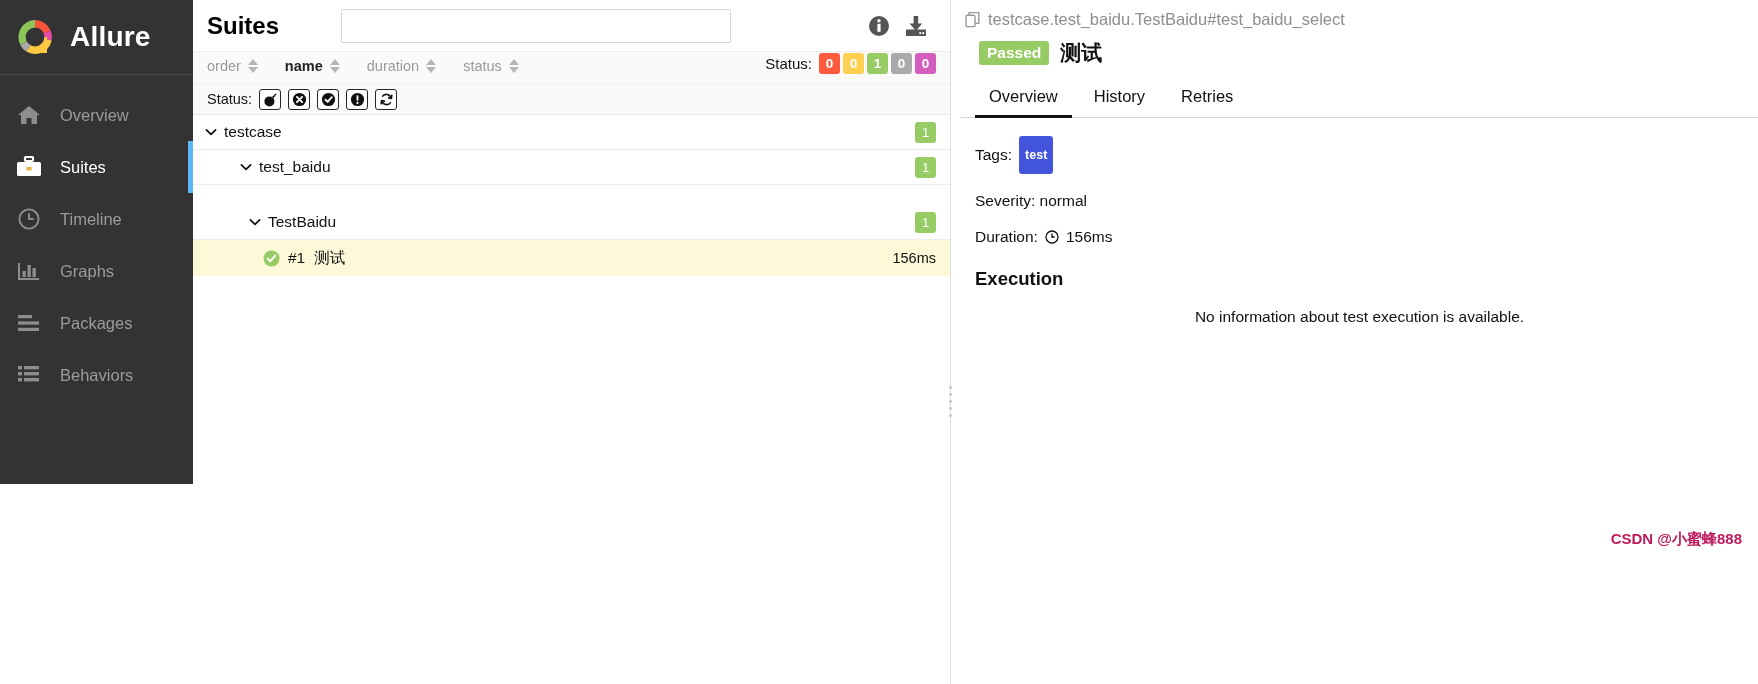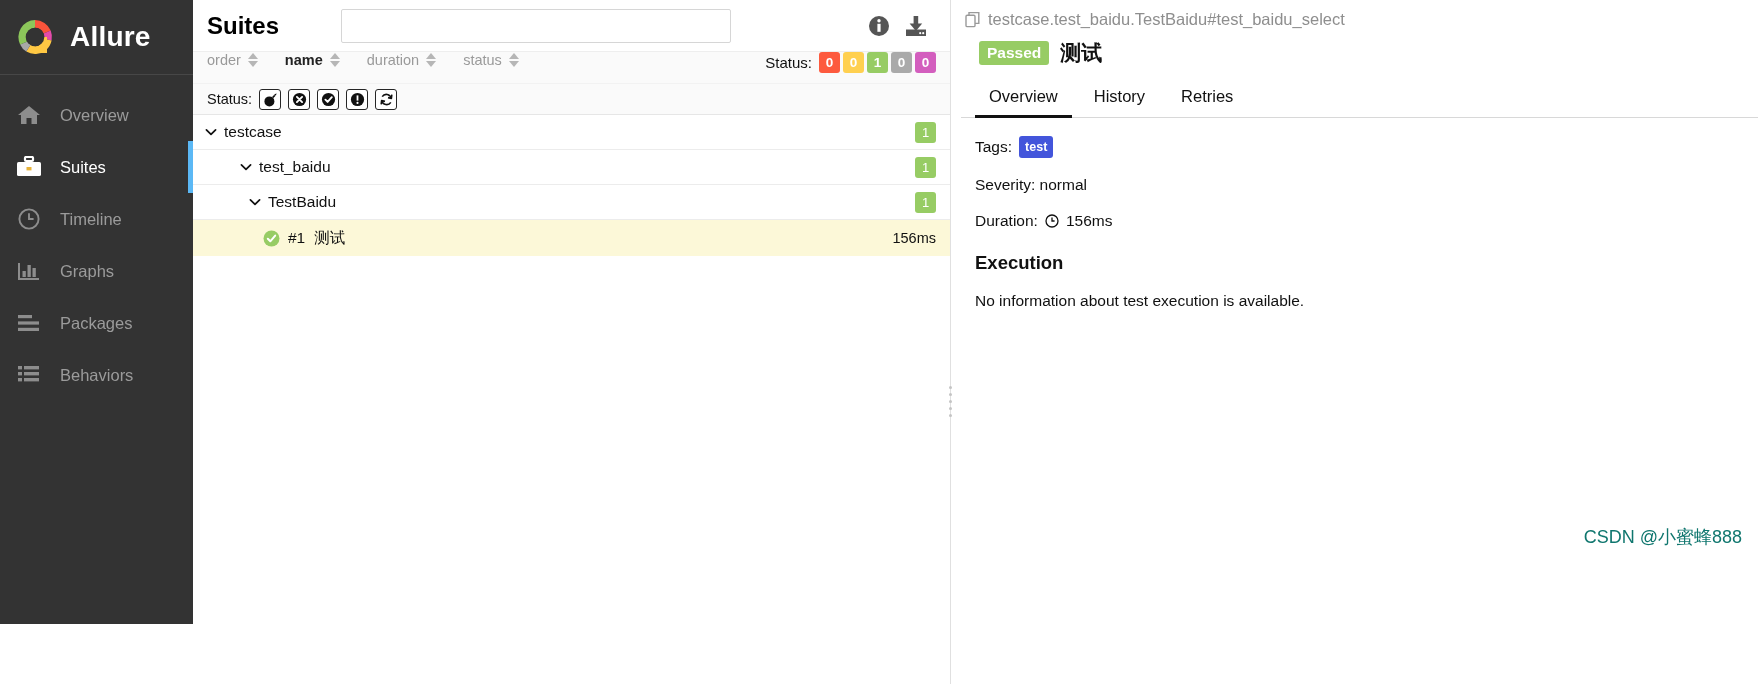--- a/index.html
+++ b/index.html
@@ -6,21 +6,21 @@
   html, body {
     width: 1758px; height: 684px;
     font-family: "Liberation Sans", sans-serif;
     background: #ffffff;
     overflow: hidden;
   }
   .app { display: flex; width: 1758px; height: 684px; }
 
   
   .sidebar {
-    width: 193px; min-width: 193px; height: 624px;
+    width: 193px; min-width: 193px; height: 484px;
     background: #333333;
     display: flex; flex-direction: column;
   }
   .brand {
     height: 75px; display: flex; align-items: center;
     padding-left: 14px; gap: 14px;
     border-bottom: 1px solid #474747;
   }
   .brand-logo { width: 42px; height: 42px; position: relative; }
   .brand-title {
@@ -60,21 +60,21 @@
     background: #fff; outline: none;
     font-family: "Liberation Sans", sans-serif; font-size: 14px;
     padding: 0 8px; color: #333;
   }
   .head-icons { margin-left: auto; display: flex; align-items: center; gap: 14px; padding-right: 10px; }
   .head-icon { width: 22px; height: 22px; cursor: pointer; }
 
   .sortbar {
     height: 33px; background: #fafafa;
     border-top: 1px solid #eeeeee; border-bottom: 1px solid #f2f2f2;
-    display: flex; align-items: flex-start; padding: 0 14px;
+    display: flex; align-items: flex-end; padding: 9px 14px;
     font-size: 14.5px;
   }
   .sort-item { display: flex; align-items: center; gap: 7px; margin-right: 27px; cursor: pointer; color: #9a9a9a; }
   .sort-item.active { color: #222; font-weight: bold; }
   .sort-arrows { display: flex; flex-direction: column; gap: 2px; }
   .ar-up, .ar-dn { width: 0; height: 0; border-left: 5px solid transparent; border-right: 5px solid transparent; }
   .ar-up { border-bottom: 6px solid #b6b6b6; }
   .ar-dn { border-top: 6px solid #b6b6b6; }
   .status-group { margin-left: auto; display: flex; align-items: center; gap: 7px; }
   .status-label { font-size: 15px; color: #111; }
@@ -99,21 +99,21 @@
   }
 
   .tree { flex: 1; overflow: hidden; }
   .tree-row {
     display: flex; align-items: center; height: 35px;
     border-bottom: 1px solid #ececec;
     font-size: 15.5px; color: #111; cursor: pointer;
   }
   .tree-row.lvl1 { padding-left: 10px; }
   .tree-row.lvl2 { padding-left: 45px; }
-  .tree-row.lvl3 { padding-left: 54px; }
+  .tree-row.lvl3 { padding-left: 54px; margin-top: 20px; }
   .tree-row.leaf {
     padding-left: 70px; background: #fcf8d8;
     border-bottom: none; height: 36px;
   }
   .chev { width: 16px; height: 16px; margin-right: 5px; flex: none; }
   .row-name { white-space: nowrap; }
   .row-right { margin-left: auto; padding-right: 14px; display: flex; align-items: center; }
   .cbadge {
     min-width: 21px; height: 21px; border-radius: 3px; padding: 0 5px;
     background: #97cc64; color: #ffffff; font-size: 13px;
@@ -155,29 +155,29 @@
     font-size: 16.5px; color: #111; padding: 6px 14px 9px 14px;
     cursor: pointer; border-bottom: 3px solid transparent;
     margin-bottom: -1px;
   }
   .tab.active { border-bottom-color: #111; }
 
   .detail-body { padding: 18px 14px 0 14px; }
   .meta-line { font-size: 15.5px; color: #111; margin-bottom: 18px; display: flex; align-items: center; gap: 7px; }
   .tag-chip {
     background: #4355db; color: #fff; font-size: 12.5px; font-weight: bold;
-    padding: 4px 6px; border-radius: 3px;
+    padding: 12px 6px; border-radius: 3px;
   }
   .clock-ico { width: 14px; height: 14px; }
   .section-title { font-size: 18.5px; font-weight: bold; color: #111; margin: 22px 0 18px 0; }
-  .section-text { font-size: 15.5px; color: #111; }
+  .section-text { font-size: 15.5px; color: #111; text-align: center; }
 
   .watermark {
     position: absolute; right: 16px; bottom: 8px;
-    font-size: 18px; color: #0f766e;
+    font-size: 15px; color: #be185d; font-weight: bold;
   }
 </style>
 </head>
 <body>
 
 <div class="app">
 
   <div class="sidebar">
     <div class="brand">
       <span class="brand-logo">

